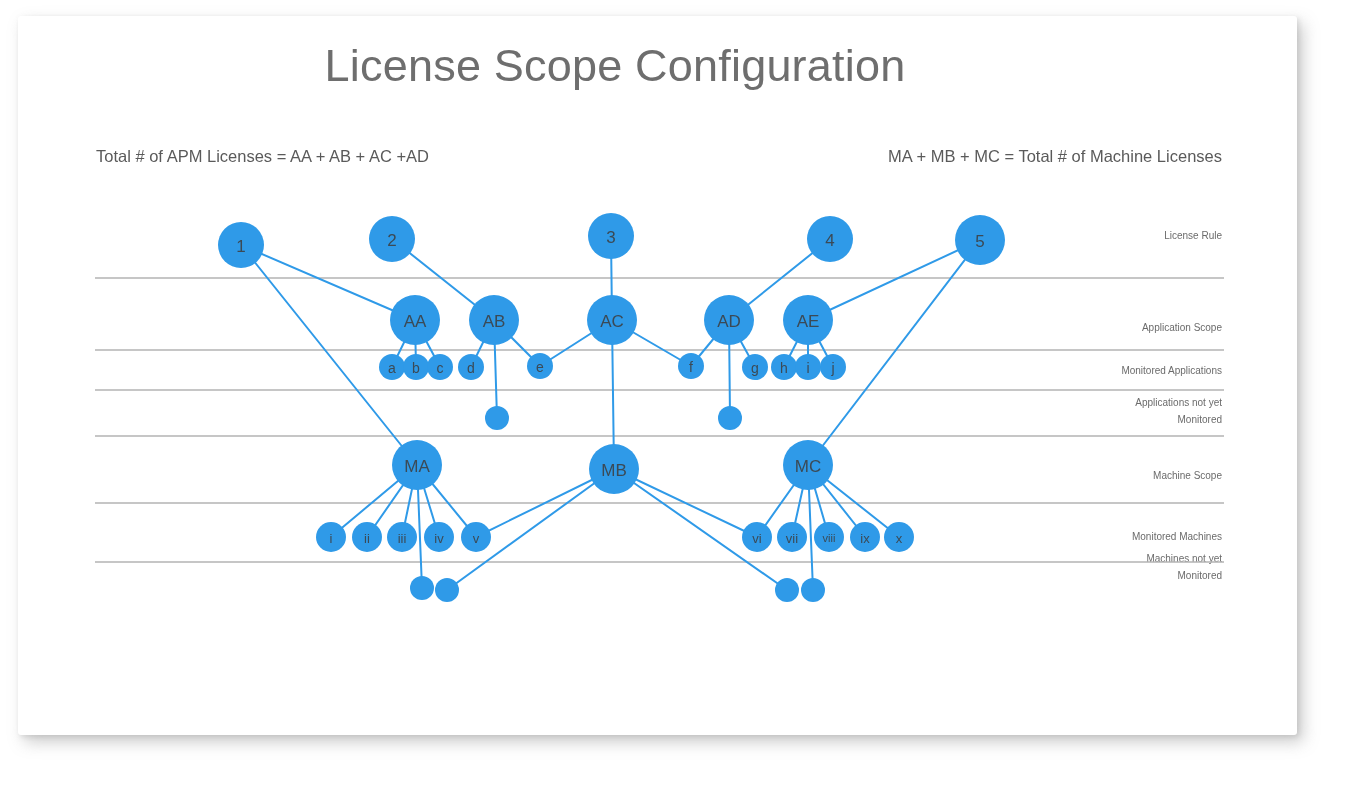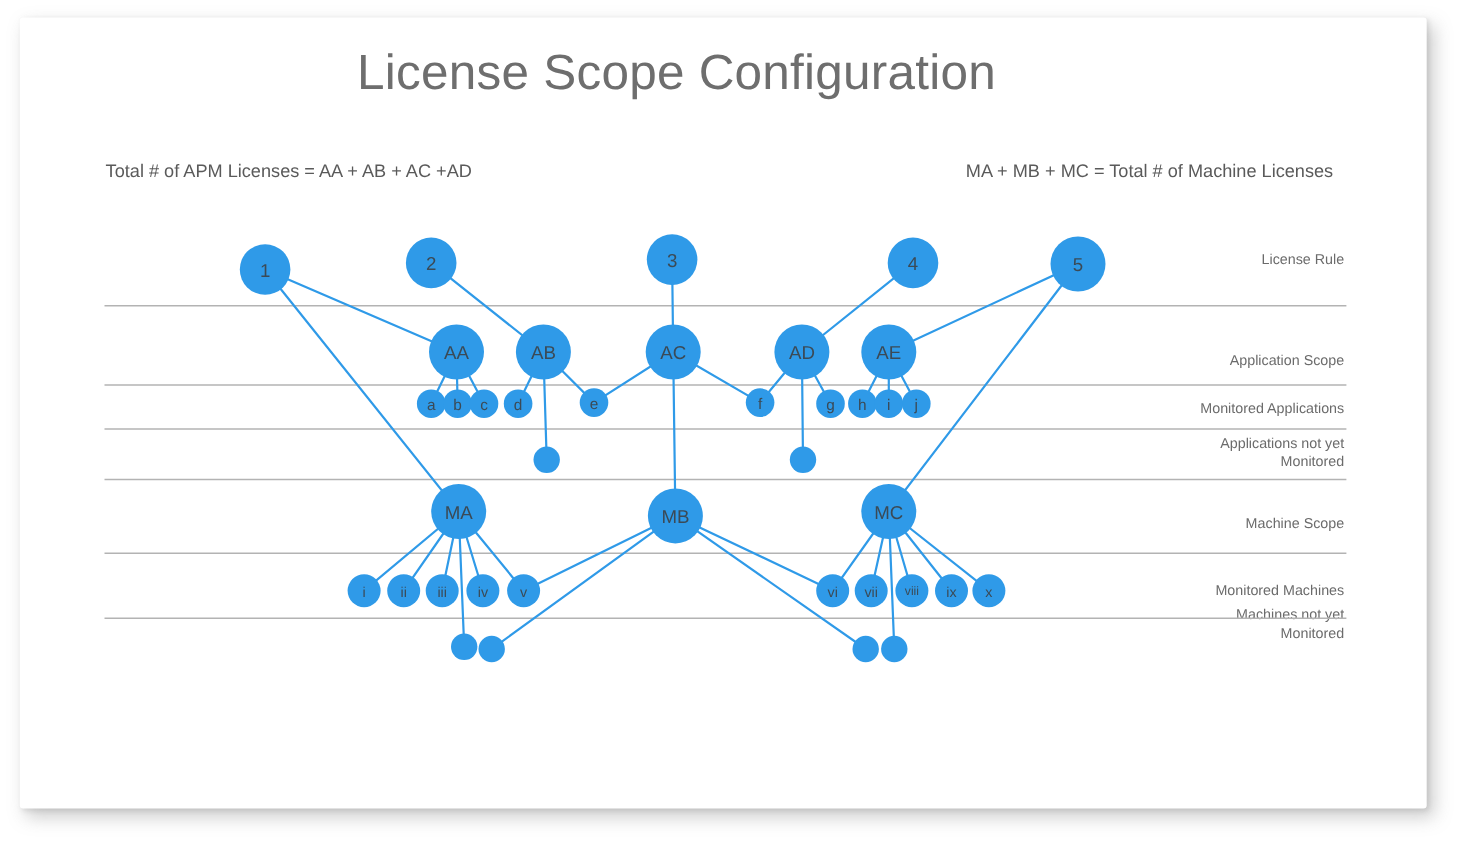--- a/index.html
+++ b/index.html
@@ -51,26 +51,26 @@
   }
   .formula {
     position: absolute;
     top: 147px;
     font-size: 16.5px;
     color: #5a5a5a;
     white-space: nowrap;
     font-family: "Liberation Sans", sans-serif;
   }
   .formula-left  { left: 96px; text-align: right; }
-  .formula-right { right: 133px; text-align: right; }
+  .formula-right { right: 123px; text-align: right; }
   .row-label {
     position: absolute;
     right: 123px;
     text-align: right;
-    font-size: 13px;
+    font-size: 10px;
     line-height: 17px;
     color: #6b6b6b;
     white-space: pre-line;
     font-family: "Liberation Sans", sans-serif;
   }
   .node-label {
     font-family: "Liberation Sans", sans-serif;
     fill: #3b4a56;
     text-anchor: middle;
     dominant-baseline: central;

